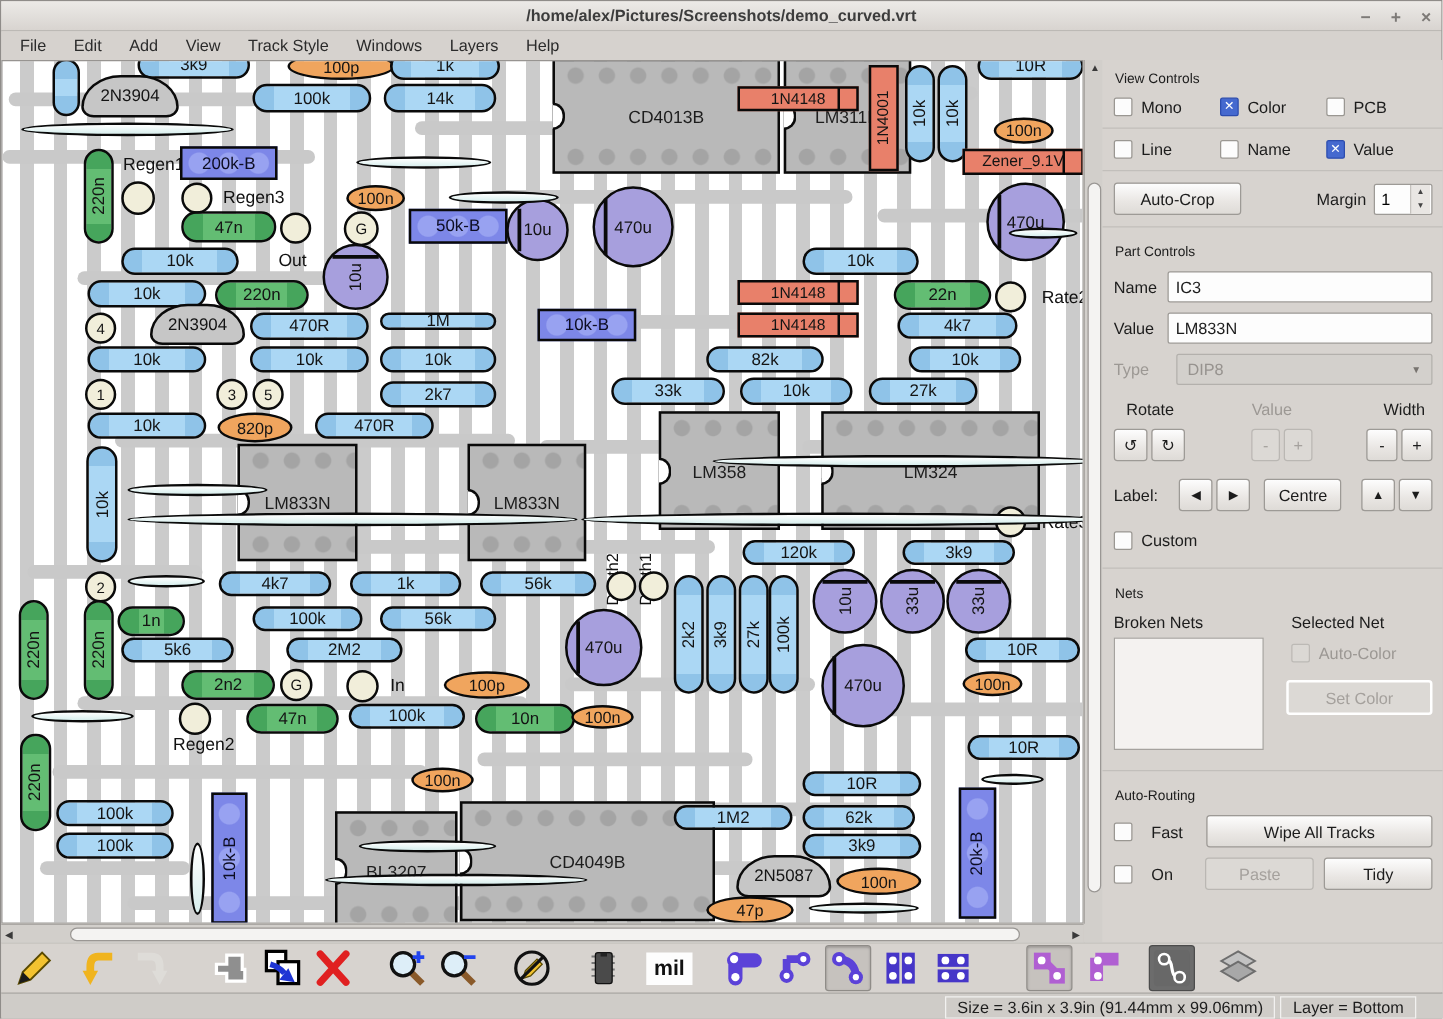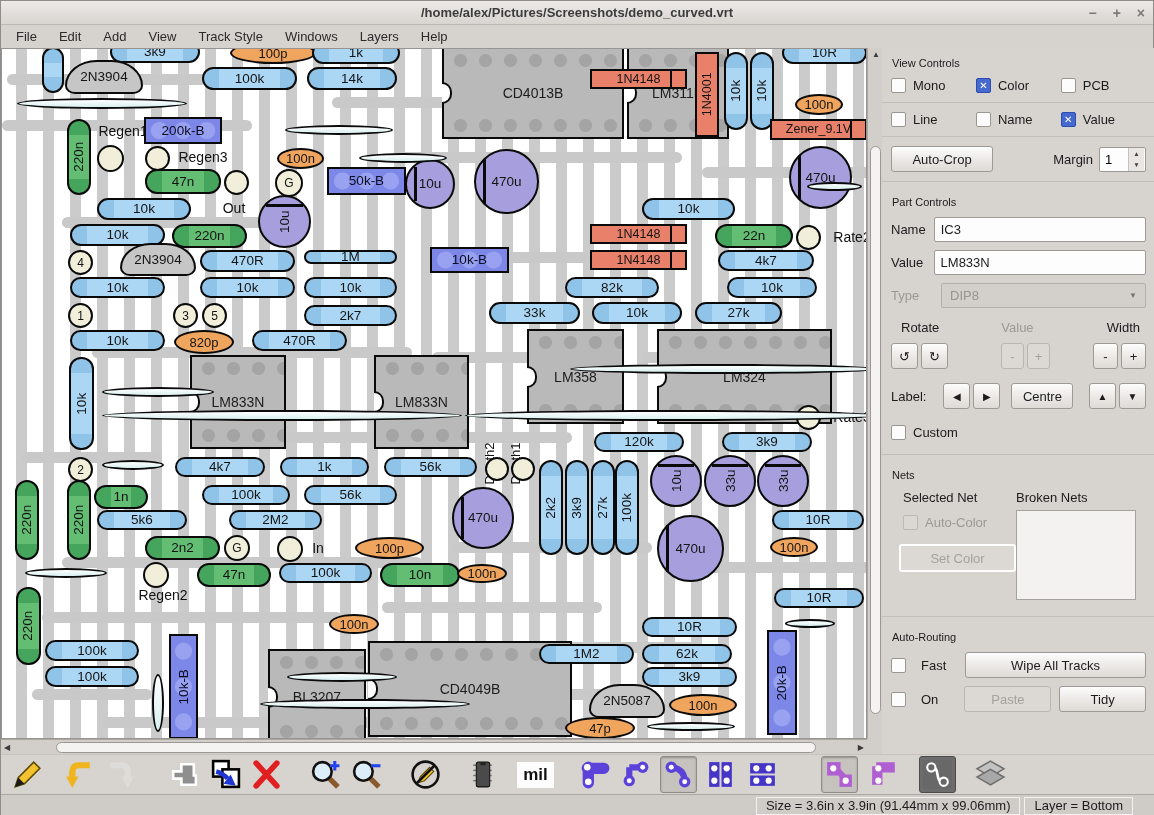--- a/index.html
+++ b/index.html
@@ -655,31 +655,31 @@
       <span class="btn sqbtn" style="font-size:10px;">▼</span>
     </div>
     <div class="row" style="padding-top:12px;">
       <span class="cb"></span>
       <span class="cb-label">Custom</span>
     </div>
     <div class="hr" style="margin-top:10px;"></div>
 
     <div class="sec-title">Nets</div>
     <div class="row" style="align-items:flex-start;">
+      <div style="width:130px;">
+        <div style="padding-bottom:5px;">Broken Nets</div>
+        <div class="listbox"></div>
+      </div>
       <div style="flex:1;">
         <div style="padding-bottom:10px;padding-left:12px;">Selected Net</div>
         <div style="display:flex;align-items:center;padding-left:12px;padding-bottom:14px;">
           <span class="cb disabled"></span>
           <span class="cb-label dim">Auto-Color</span>
         </div>
         <span class="btn disabled" style="margin-left:8px;border:2px solid #ffffff;height:28px;">Set Color</span>
-      </div>
-      <div style="width:130px;">
-        <div style="padding-bottom:5px;">Broken Nets</div>
-        <div class="listbox"></div>
       </div>
     </div>
     <div class="hr" style="margin-top:12px;"></div>
 
     <div class="sec-title">Auto-Routing</div>
     <div class="row" style="gap:8px;">
       <span class="cb"></span>
       <span class="cb-label" style="width:36px;">Fast</span>
       <span class="btn" style="flex:1;">Wipe All Tracks</span>
     </div>

